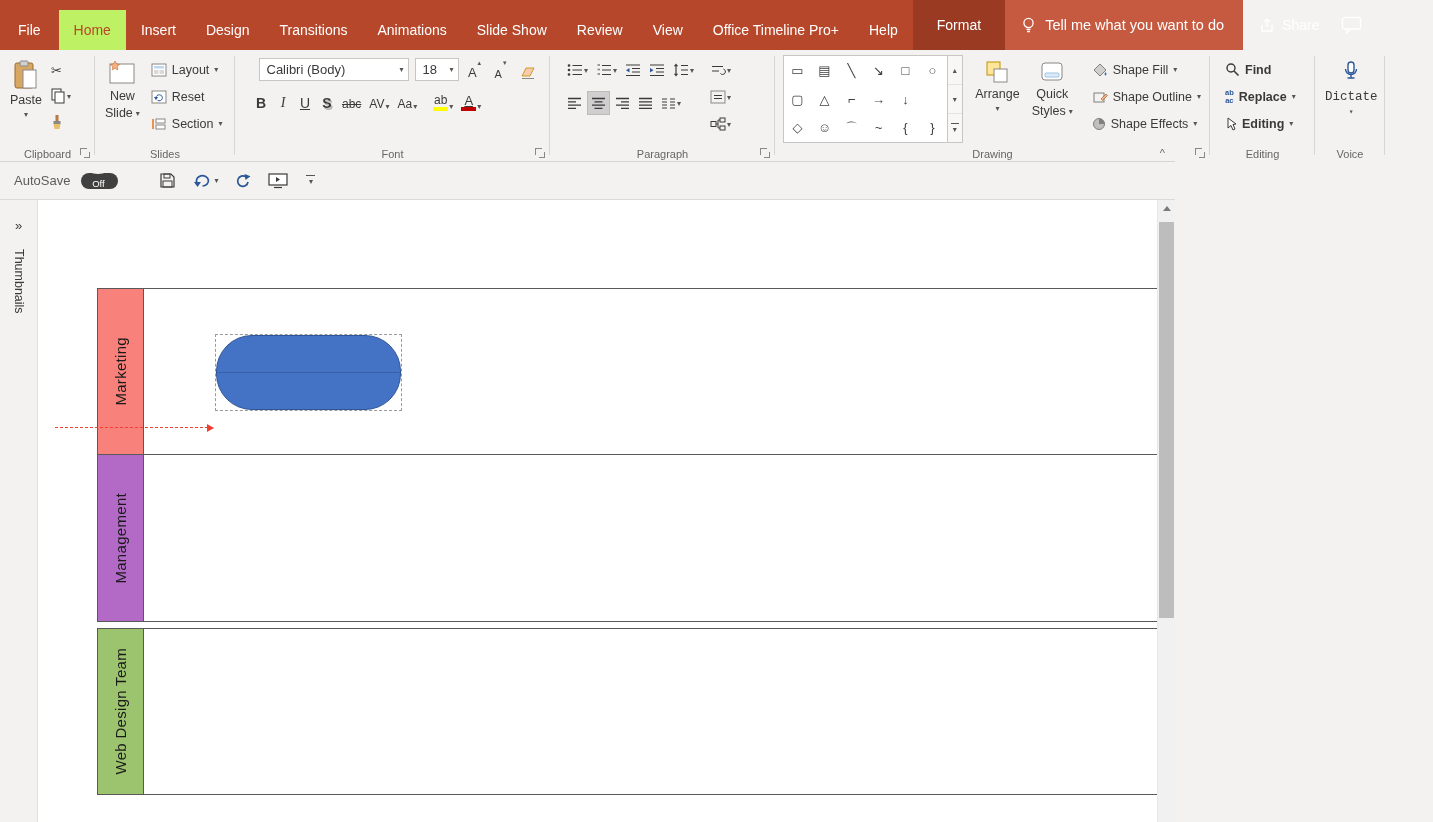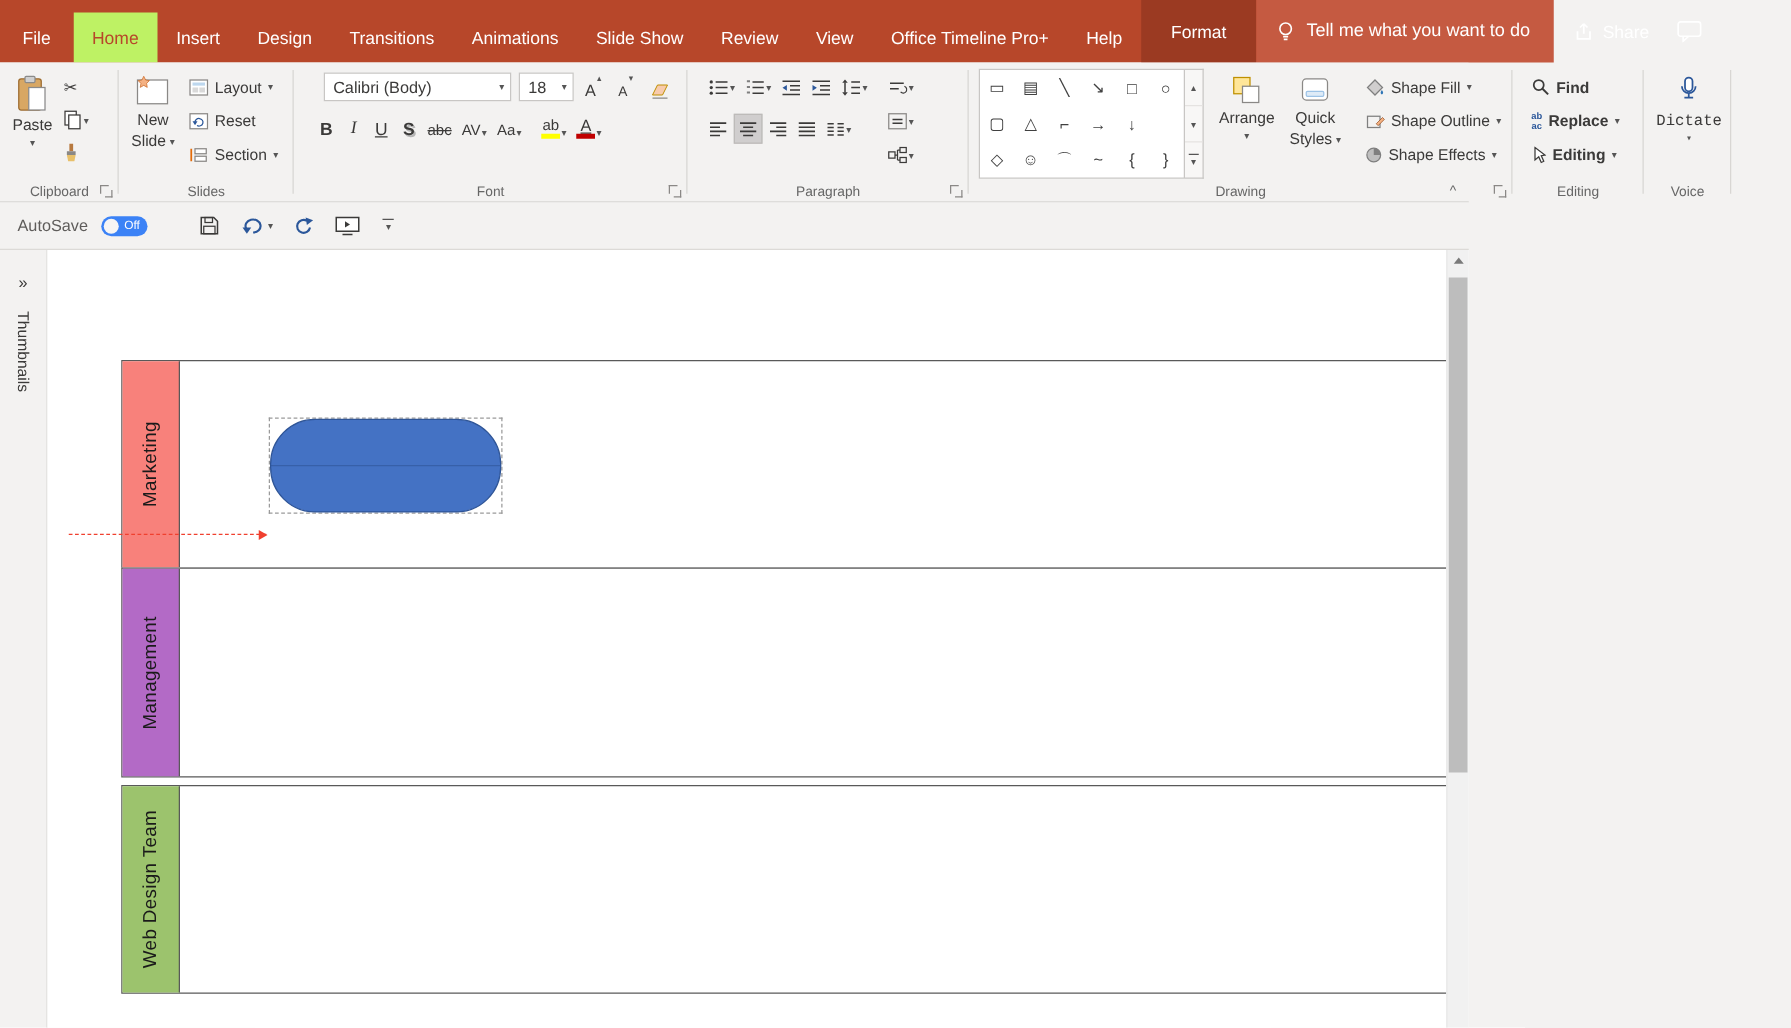--- a/index.html
+++ b/index.html
@@ -53,21 +53,21 @@
   .gcell{width:27px;display:flex;align-items:center;justify-content:center;font-size:13px;color:#404040;}
   .galscroll{width:16px;height:88px;border:1px solid #C8C6C4;border-left:0;background:#F8F7F6;display:flex;flex-direction:column;}
   .gsbtn{flex:1;display:flex;flex-direction:column;align-items:center;justify-content:center;border-bottom:1px solid #E5E3E1;}
   .gsbtn:last-child{border-bottom:0;}
   .morebar{width:8px;border-top:1px solid #555;margin-bottom:1px;}
   .ribcol{position:absolute;right:10px;bottom:2px;font-size:11px;color:#666;line-height:11px;}
 
   
   .qat{position:absolute;top:162px;left:0;width:100%;height:38px;background:#F3F2F1;border-bottom:1px solid #DCDAD7;display:flex;align-items:center;padding-left:14px;gap:11px;}
   .as-label{font-size:13px;color:#5E5C5A;}
-  .toggle{width:37px;height:16px;border-radius:8px;background:#3b82f6;display:flex;align-items:center;padding:0 5px 0 2px;gap:4px;}
+  .toggle{width:37px;height:16px;border-radius:8px;background:#404040;display:flex;align-items:center;padding:0 5px 0 2px;gap:4px;flex-direction:column;}
   .knob{width:12px;height:12px;border-radius:50%;background:#F6F5F4;}
   .st{font-size:9.5px;color:#fff;}
   .qbtn{display:flex;align-items:center;gap:3px;padding:2px 3px;}
   .cust{display:flex;flex-direction:column;align-items:center;margin-left:4px;}
   .custbar{width:9px;border-top:1px solid #555;margin-bottom:1px;}
 
   
   .workspace{position:absolute;top:200px;left:0;right:0;bottom:0;background:#fff;}
   .thumbstrip{position:absolute;left:0;top:0;bottom:0;width:38px;background:#F3F2F1;border-right:1px solid #E1DFDD;display:flex;flex-direction:column;align-items:center;}
   .expand{margin-top:18px;font-size:13px;color:#3B3A39;}

